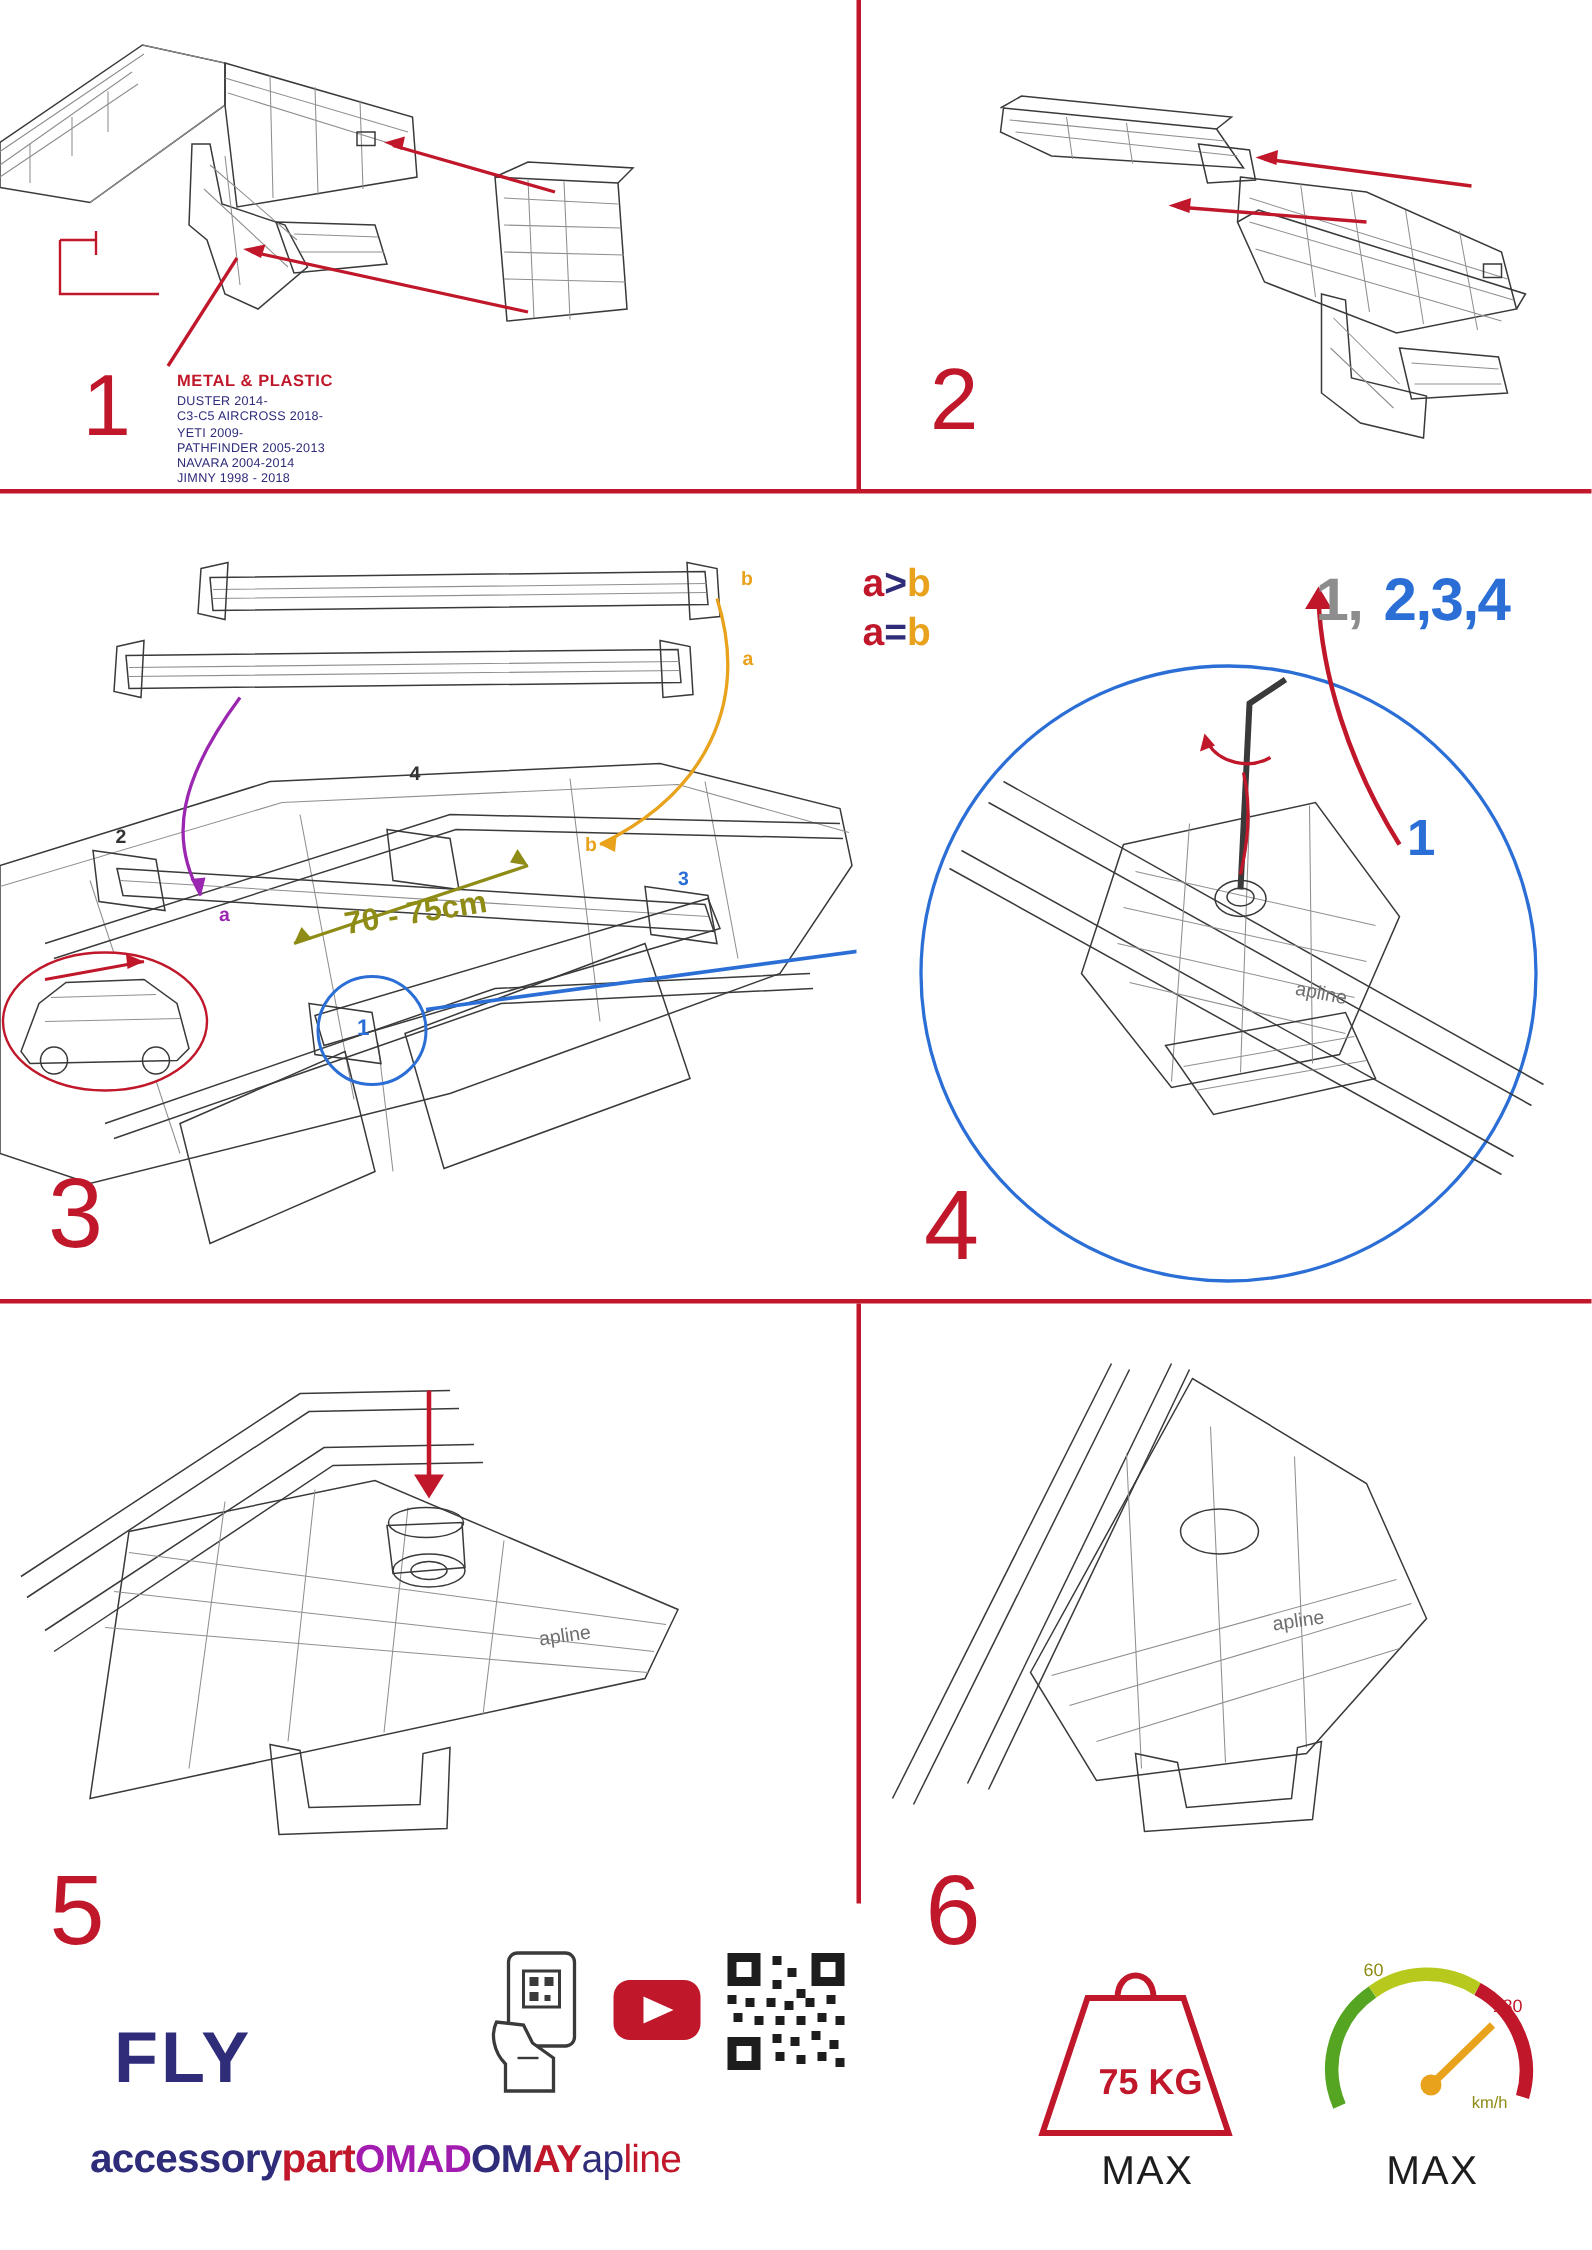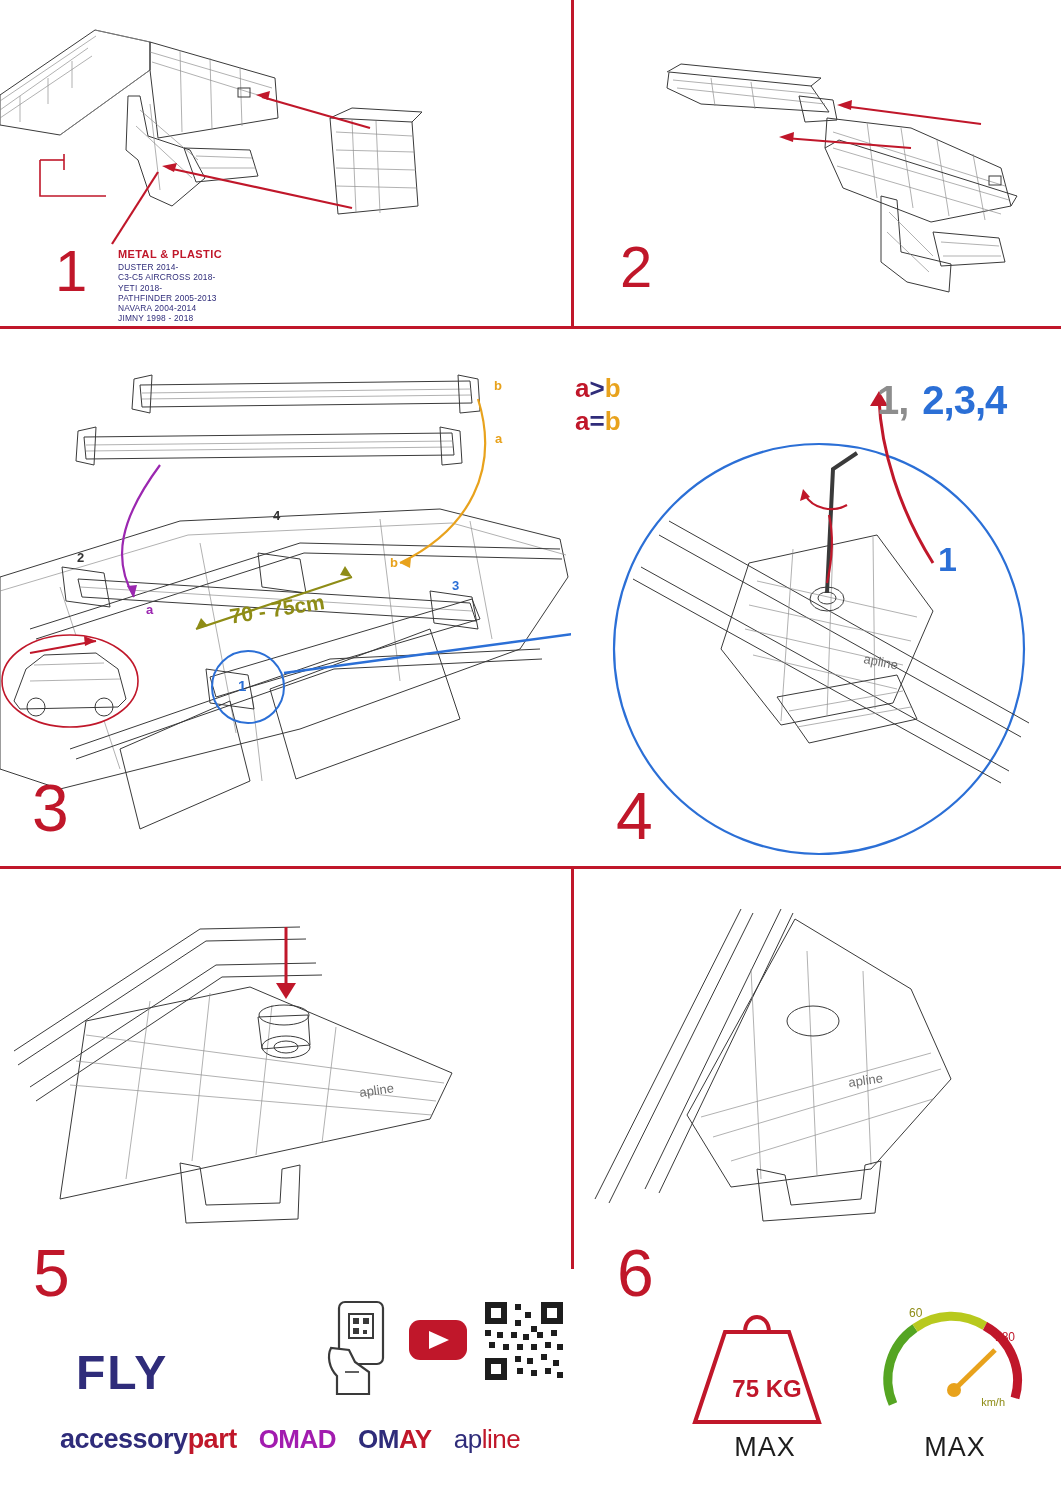--- a/index.html
+++ b/index.html
@@ -115,21 +115,21 @@
     color:#2f2c7a;
     font-size:48px;
     font-weight:bold;
     letter-spacing:2px;
     font-family:"Liberation Sans", sans-serif;
     text-align:center;
   }
   .brandrow {
     position:absolute; left:60px; top:1418px;
     width:510px; height:42px;
-    display:flex; align-items:center; gap:22px;
+    display:flex; align-items:center; 
   }
   .b-accessory { font-size:27px; font-weight:bold; letter-spacing:-0.5px; }
   .b-accessory .d { color:#2f2c7a; }
   .b-accessory .r { color:#c0172a; }
   .b-omad { font-size:26px; font-weight:bold; color:#a21caf; letter-spacing:-0.5px; }
   .b-omay { font-size:26px; font-weight:bold; letter-spacing:-0.5px; }
   .b-omay .r { color:#c0172a; }
   .b-omay .d { color:#2f2c7a; }
   .b-apline { font-size:26px; color:#2f2c7a; letter-spacing:-0.5px; }
   .b-apline .acc { color:#c0172a; }
@@ -211,21 +211,21 @@
         <path d="M64 154 L64 170"></path>
       </g>
     </g>
   </svg>
 
   <div class="metal-plastic">
     <div class="mp-title">METAL &amp; PLASTIC</div>
     <div class="mp-list">
       <div>DUSTER 2014-</div>
       <div>C3-C5 AIRCROSS 2018-</div>
-      <div>YETI 2018-</div>
+      <div>YETI 2009-</div>
       <div>PATHFINDER 2005-2013</div>
       <div>NAVARA 2004-2014</div>
       <div>JIMNY 1998 - 2018</div>
     </div>
   </div>
 
   <div class="stepnum thin s1">1</div>
 
   <svg width="480" height="326" style="position:absolute;left:581px;top:0">
     <g>

